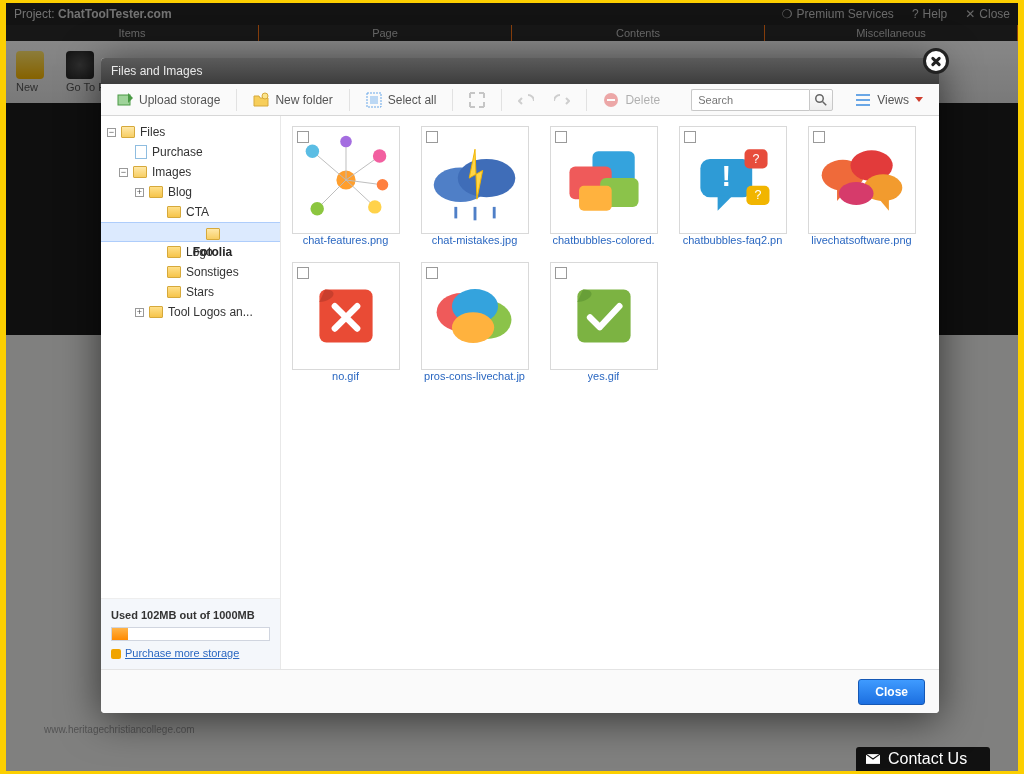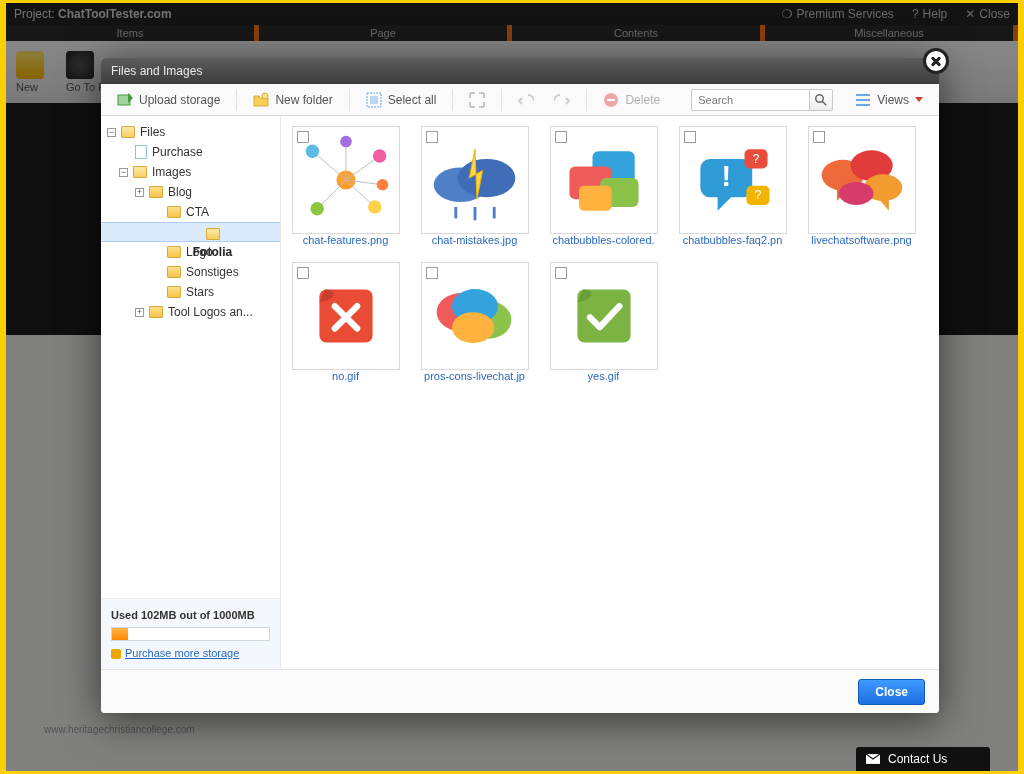--- a/index.html
+++ b/index.html
@@ -8,31 +8,31 @@
 
 .outer{position:absolute;inset:0;background:#fccf00;}
 .outer .inner{position:absolute;left:6px;top:3px;right:6px;bottom:3px;background:#2f2f2f;}
 
 
 .app-bg{position:absolute;inset:0;background:#333;}
 .app-titlebar{height:22px;background:#232323;color:#cfcfcf;display:flex;align-items:center;padding:8px 8px;font-size:12px;}
 .app-titlebar .spacer{flex:1;}
 .app-titlebar .tbtn{margin-left:18px;color:#bfbfbf;display:flex;align-items:center;gap:4px;}
 .app-tabs{height:16px;display:flex;background:#2b2b2b;color:#bdbdbd;font-size:11px;}
-.app-tabs div{flex:1;text-align:center;border-right:5px solid #f97316;line-height:16px;}
+.app-tabs div{flex:1;text-align:center;border-right:1px solid #f97316;line-height:16px;}
 .app-toolbar{height:62px;background:linear-gradient(#f7f7f7,#ddd);display:flex;align-items:center;padding:4px 10px;gap:22px;color:#555;font-size:11px;}
 .apptool{display:flex;flex-direction:column;align-items:flex-start;gap:2px;}
 .apptool .ic{width:28px;height:28px;border-radius:4px;}
 .page-dark{height:232px;background:#1d1d1d;}
 .page-body{background:#e9e9e8;height:436px;}
 .watermark{position:absolute;left:38px;bottom:36px;font-size:10px;color:#999;}
 .dim{position:absolute;inset:0;background:rgba(0,0,0,.45);}
 
 
-.contact{position:absolute;right:28px;bottom:0;width:134px;height:24px;background:#111;color:#fff;display:flex;align-items:center;gap:8px;padding:0 10px;border-radius:3px 3px 0 0;font-size:12px;}
+.contact{position:absolute;right:28px;bottom:0;width:134px;height:24px;background:#111;color:#fff;display:flex;align-items:center;gap:8px;padding:0 10px;border-radius:3px 3px 0 0;font-size:16px;}
 .contact svg{width:14px;height:10px;fill:#fff;}
 
 
 .modal{position:absolute;left:95px;top:55px;width:838px;height:655px;background:#fff;border-radius:4px;box-shadow:0 6px 40px rgba(0,0,0,.6);display:flex;flex-direction:column;}
 .modal-head{height:26px;background:linear-gradient(#5b5b5b,#3d3d3d);color:#e9e9e9;display:flex;align-items:center;padding:0 10px;border-radius:4px 4px 0 0;font-size:12px;}
 .modal-close{position:absolute;right:-10px;top:-10px;width:26px;height:26px;border-radius:50%;background:#fff;border:3px solid #222;display:flex;align-items:center;justify-content:center;cursor:pointer;}
 .modal-close::before,.modal-close::after{content:"";position:absolute;width:12px;height:3px;background:#222;border-radius:2px;}
 .modal-close::before{transform:rotate(45deg);} .modal-close::after{transform:rotate(-45deg);}
 
 .modal-toolbar{height:32px;border-bottom:1px solid #d7d7d7;display:flex;align-items:center;padding:0 8px;gap:4px;background:#fafafa;}

